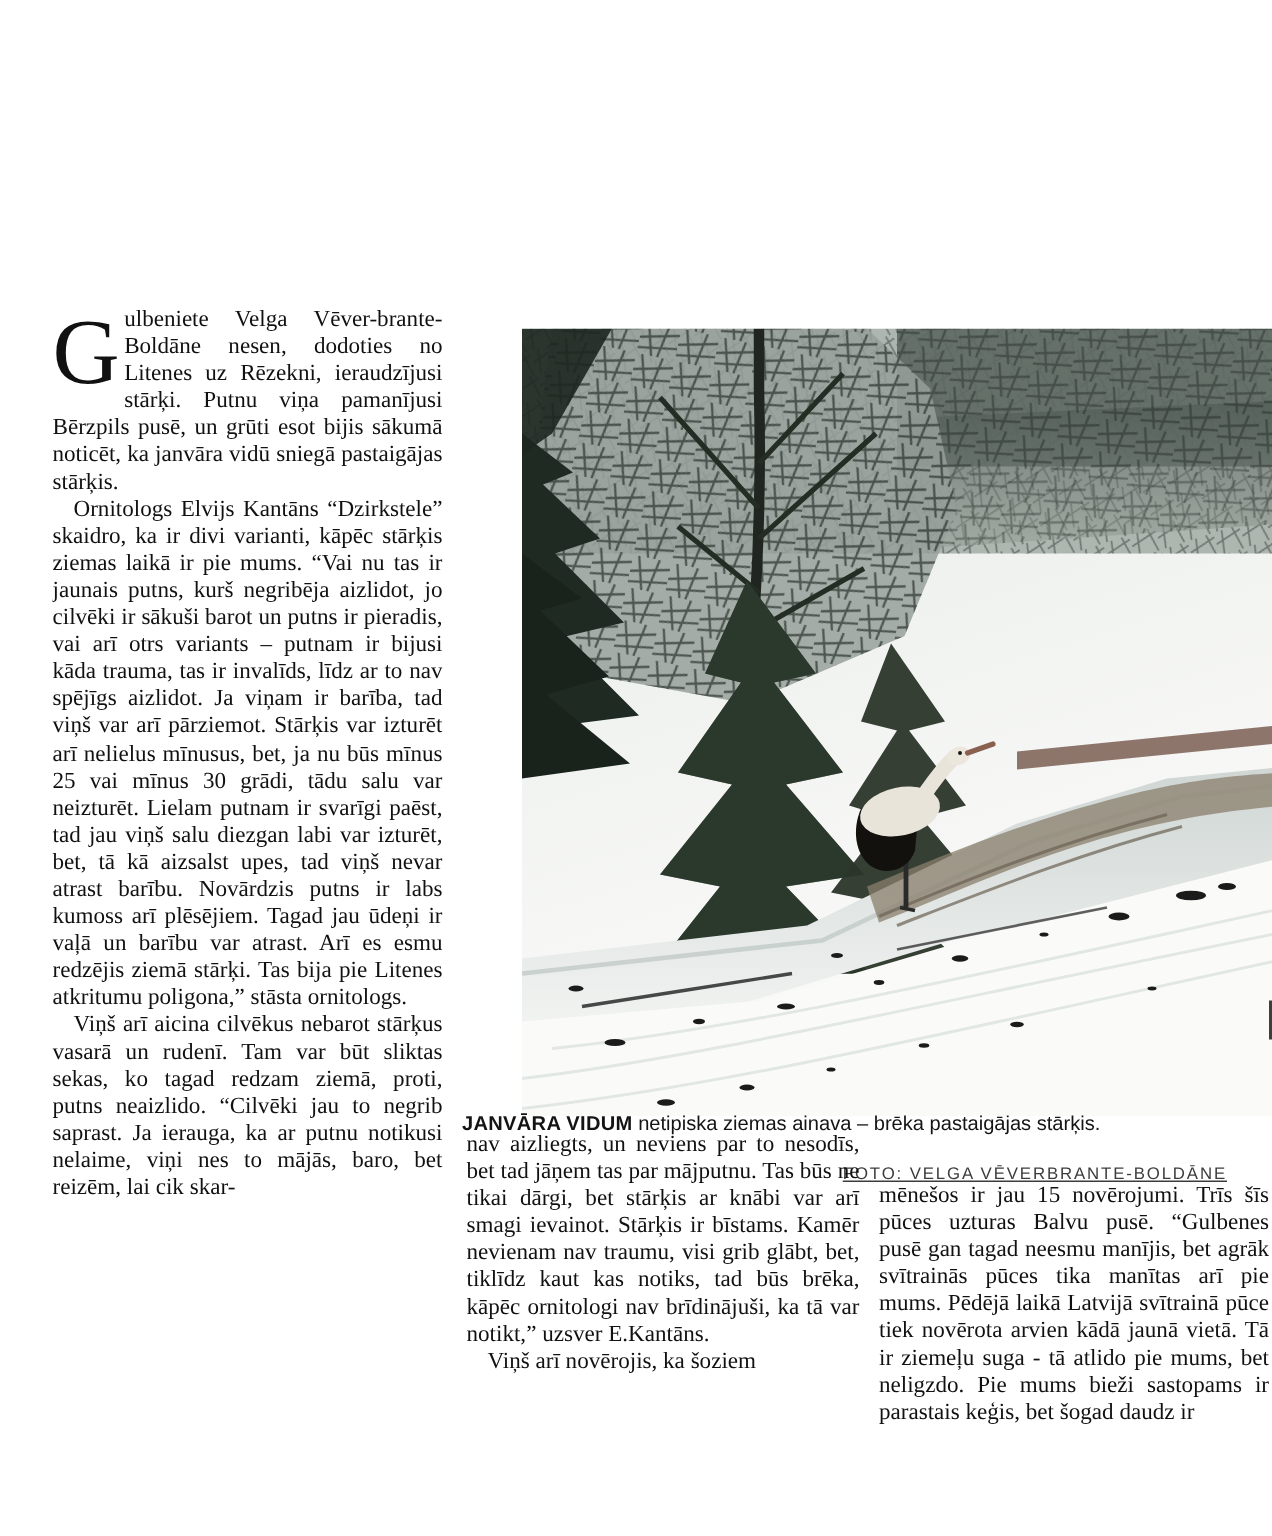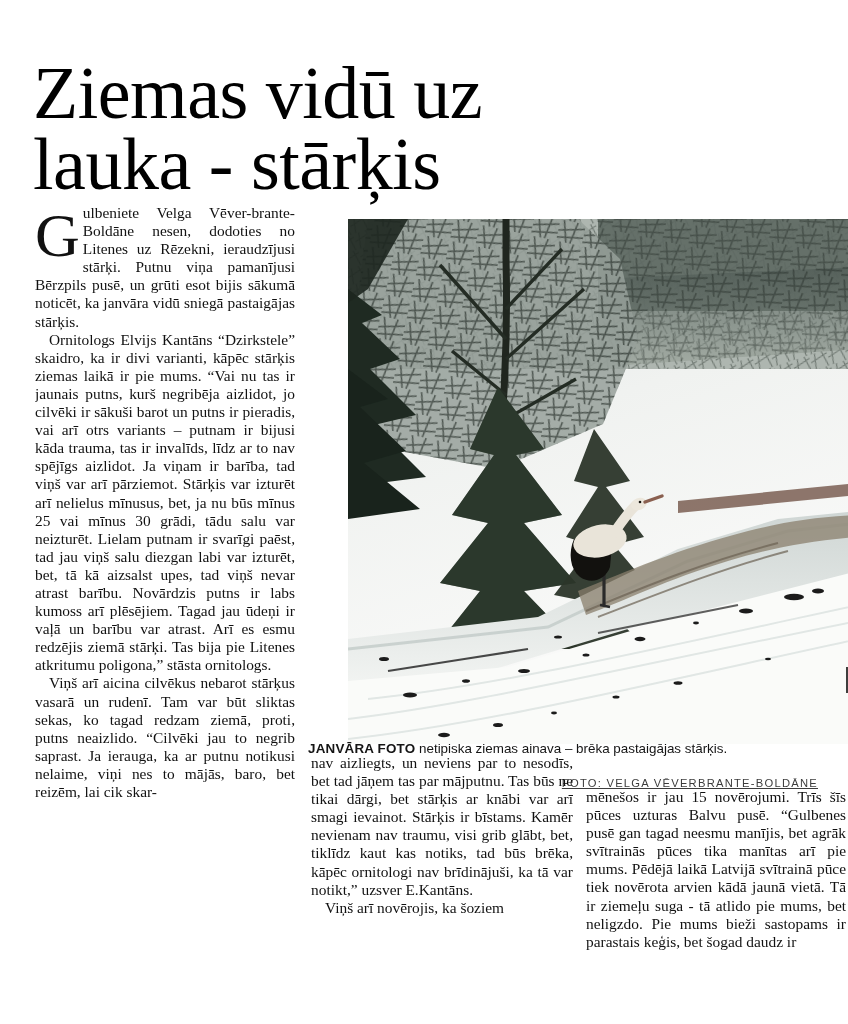--- a/index.html
+++ b/index.html
@@ -126,24 +126,20 @@
     letter-spacing: 1.25px;
     color: #3c3c3c;
     text-decoration: underline;
   }
 </style>
 </head>
 <body>
 
 <div id="page">
 
-  <h1 class="headline">
-    <span class="hl-line">Ziemas vidū uz</span>
-    <span class="hl-line">lauka - stārķis</span>
-  </h1>
 
   <div class="col" id="col1">
     <p class="first"><span class="dropcap">G</span><span>ulbeniete Velga Vēver-brante-Boldāne nesen, dodoties no Litenes uz Rēzekni, ieraudzījusi stārķi. Putnu viņa pamanījusi Bērzpils pusē, un grūti esot bijis sākumā noticēt, ka janvāra vidū sniegā pastaigājas stārķis.</span></p>
     <p>Ornitologs Elvijs Kantāns “Dzirkstele” skaidro, ka ir divi varianti, kāpēc stārķis ziemas laikā ir pie mums. “Vai nu tas ir jaunais putns, kurš negribēja aizlidot, jo cilvēki ir sākuši barot un putns ir pieradis, vai arī otrs variants – putnam ir bijusi kāda trauma, tas ir invalīds, līdz ar to nav spējīgs aizlidot. Ja viņam ir barība, tad viņš var arī pārziemot. Stārķis var izturēt arī nelielus mīnusus, bet, ja nu būs mīnus 25 vai mīnus 30 grādi, tādu salu var neizturēt. Lielam putnam ir svarīgi paēst, tad jau viņš salu diezgan labi var izturēt, bet, tā kā aizsalst upes, tad viņš nevar atrast barību. Novārdzis putns ir labs kumoss arī plēsējiem. Tagad jau ūdeņi ir vaļā un barību var atrast. Arī es esmu redzējis ziemā stārķi. Tas bija pie Litenes atkritumu poligona,” stāsta ornitologs.</p>
     <p>Viņš arī aicina cilvēkus nebarot stārķus vasarā un rudenī. Tam var būt sliktas sekas, ko tagad redzam ziemā, proti, putns neaizlido. “Cilvēki jau to negrib saprast. Ja ierauga, ka ar putnu notikusi nelaime, viņi nes to mājās, baro, bet reizēm, lai cik skar-</p>
   </div>
 
   <figure id="photo-figure">
     <div id="photo">
       <svg viewBox="0 0 510 525" preserveAspectRatio="none">
@@ -259,21 +255,21 @@
 
           <rect x="498" y="448" width="12" height="26" fill="#1c1c1c" opacity="0.85"></rect>
 
           <path d="M0 0 L60 0 L20 70 L0 84 Z" fill="#1d261f" opacity="0.9"></path>
         </g>
       </svg>
     </div>
   </figure>
 
   <div id="caption-block">
-    <div id="caption-text"><span class="lead">JANVĀRA FOTO</span><span> netipiska ziemas ainava – brēka pastaigājas stārķis.</span></div>
+    <div id="caption-text"><span class="lead">JANVĀRA VIDUM</span><span> netipiska ziemas ainava – brēka pastaigājas stārķis.</span></div>
     <div id="credit">FOTO: VELGA VĒVERBRANTE-BOLDĀNE</div>
   </div>
 
   <div class="col" id="col2">
     <p class="first">nav aizliegts, un neviens par to nesodīs, bet tad jāņem tas par mājputnu. Tas būs ne tikai dārgi, bet stārķis ar knābi var arī smagi ievainot. Stārķis ir bīstams. Kamēr nevienam nav traumu, visi grib glābt, bet, tiklīdz kaut kas notiks, tad būs brēka, kāpēc ornitologi nav brīdinājuši, ka tā var notikt,” uzsver E.Kantāns.</p>
     <p>Viņš arī novērojis, ka šoziem</p>
   </div>
 
   <div class="col" id="col3">
     <p class="first">mēnešos ir jau 15 novērojumi. Trīs šīs pūces uzturas Balvu pusē. “Gulbenes pusē gan tagad neesmu manījis, bet agrāk svītrainās pūces tika manītas arī pie mums. Pēdējā laikā Latvijā svītrainā pūce tiek novērota arvien kādā jaunā vietā. Tā ir ziemeļu suga - tā atlido pie mums, bet neligzdo. Pie mums bieži sastopams ir parastais keģis, bet šogad daudz ir</p>

